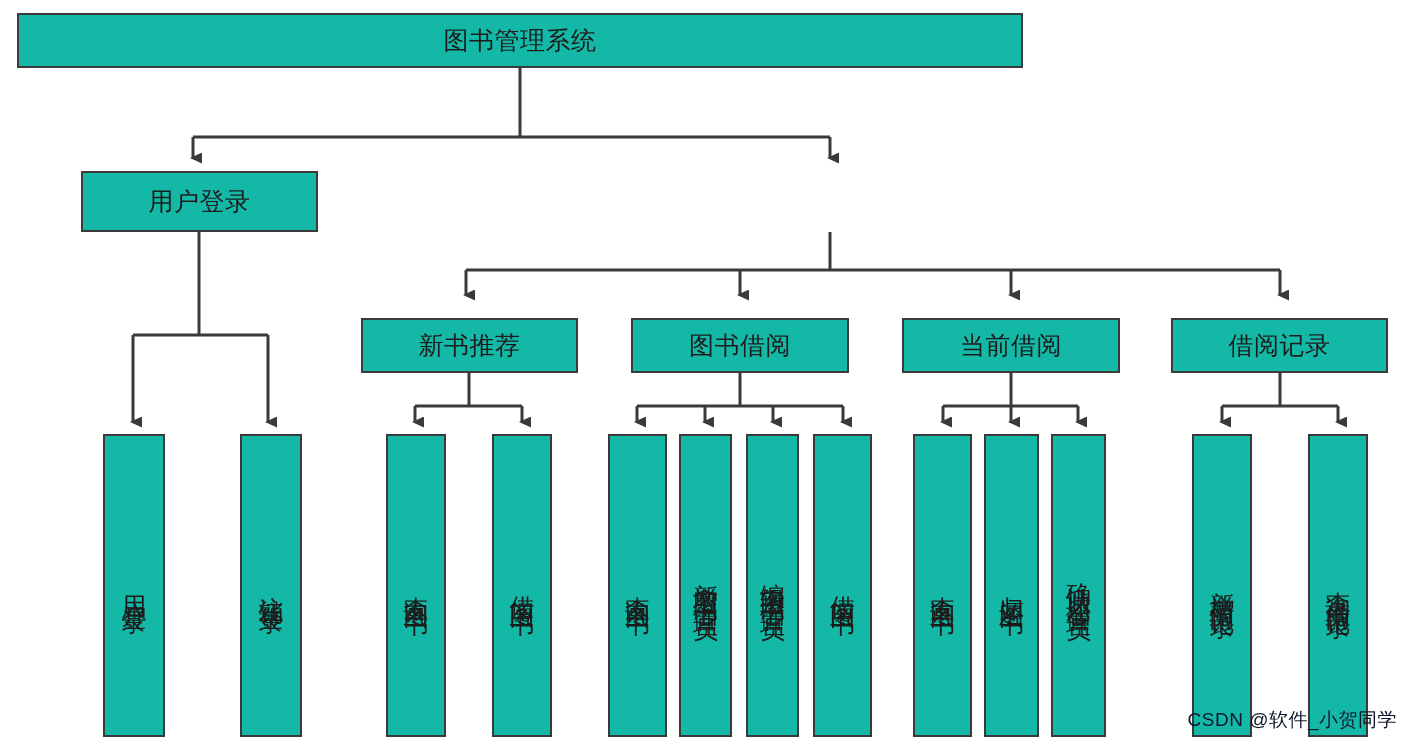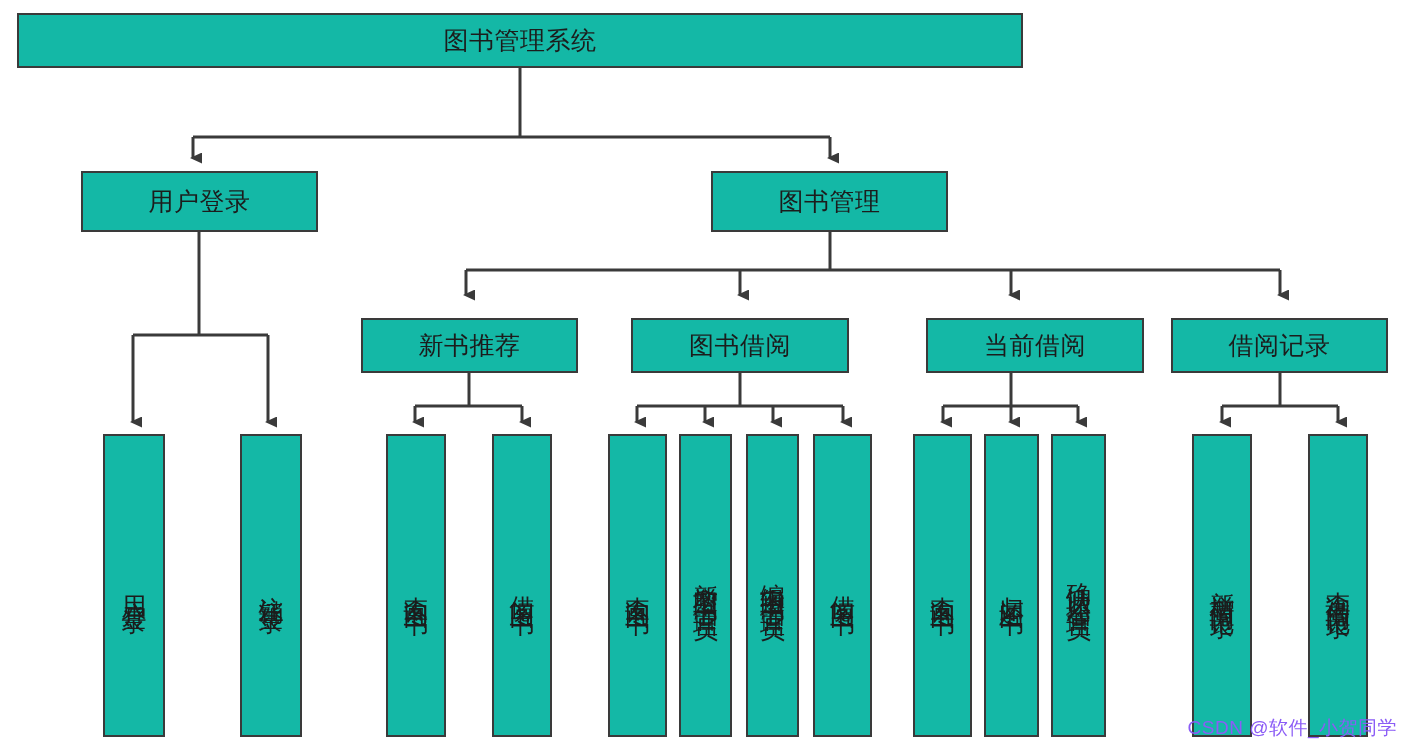--- a/index.html
+++ b/index.html
@@ -54,23 +54,23 @@
     writing-mode: vertical-rl;
     text-orientation: upright;
     letter-spacing: 5px;
     line-height: 1.0;
     white-space: nowrap;
     display: block;
   }
   .watermark {
     position: absolute;
     right: 8px;
-    bottom: 6px;
+    bottom: 14px;
     font-size: 19px;
-    color: #8b5cf6;
+    color: #0f172a;
     white-space: nowrap;
     letter-spacing: 0.5px;
     user-select: none;
   }
 </style>
 </head>
 <body>
 
 <div id="diagram-root">
 
@@ -124,31 +124,28 @@
     </g>
   </svg>
 
   <div class="node horiz" style="left:17px; top:13px; width:1006px; height:55px;">
     <span class="node-label">图书管理系统</span>
   </div>
 
   <div class="node horiz" style="left:81px; top:171px; width:237px; height:61px;">
     <span class="node-label">用户登录</span>
   </div>
-  <div class="node horiz" style="left:711px; top:171px; width:237px; height:61px;">
-    <span class="node-label">图书管理</span>
-  </div>
 
   <div class="node horiz" style="left:361px; top:318px; width:217px; height:55px;">
     <span class="node-label">新书推荐</span>
   </div>
   <div class="node horiz" style="left:631px; top:318px; width:218px; height:55px;">
     <span class="node-label">图书借阅</span>
   </div>
-  <div class="node horiz" style="left:902px; top:318px; width:218px; height:55px;margin-left:24px;">
+  <div class="node horiz" style="left:902px; top:318px; width:218px; height:55px;">
     <span class="node-label">当前借阅</span>
   </div>
   <div class="node horiz" style="left:1171px; top:318px; width:217px; height:55px;align-items:center;">
     <span class="node-label">借阅记录</span>
   </div>
 
   <div class="node vert" style="left:103px; top:434px; width:62px; height:303px;">
     <span class="node-label">用户登录</span>
   </div>
   <div class="node vert" style="left:240px; top:434px; width:62px; height:303px;">

